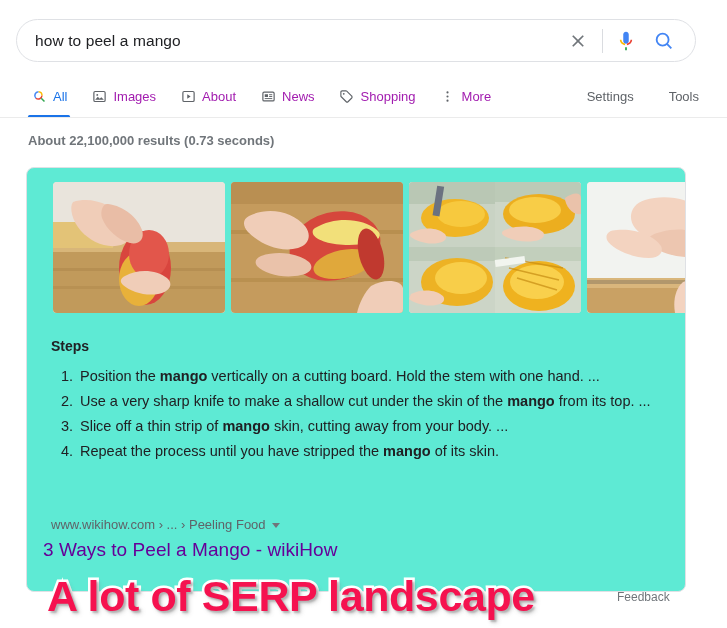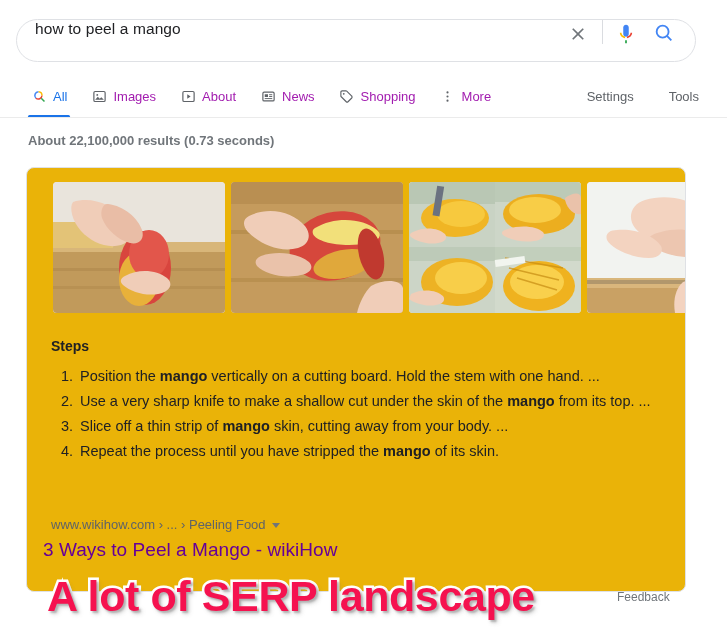--- a/index.html
+++ b/index.html
@@ -25,20 +25,21 @@
     height: 43px;
   }
   .searchbar {
     box-sizing: border-box;
     width: 100%;
     height: 100%;
     border: 1px solid #dfe1e5;
     border-radius: 24px;
     background: #fff;
     display: flex;
+    align-items: center;
     padding: 0 14px 0 18px;
   }
   .search-query {
     flex: 1 1 auto;
     font-size: 15.5px;
     color: #202124;
     letter-spacing: 0.1px;
     white-space: nowrap;
     overflow: hidden;
   }
@@ -142,21 +143,21 @@
   
   .snippet-card {
     position: absolute;
     left: 26px;
     top: 167px;
     width: 660px;
     height: 425px;
     box-sizing: border-box;
     border: 1px solid #dfe1e5;
     border-radius: 8px;
-    background: #eab308;
+    background: #5eead4;
     overflow: hidden;
   }
 
   
   .img-strip {
     position: absolute;
     left: 26px;
     top: 14px;
     width: 650px;
     height: 131px;

